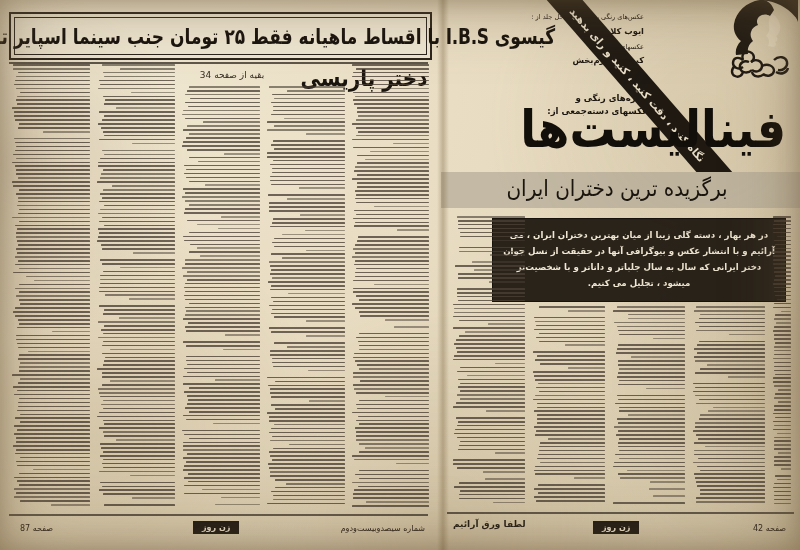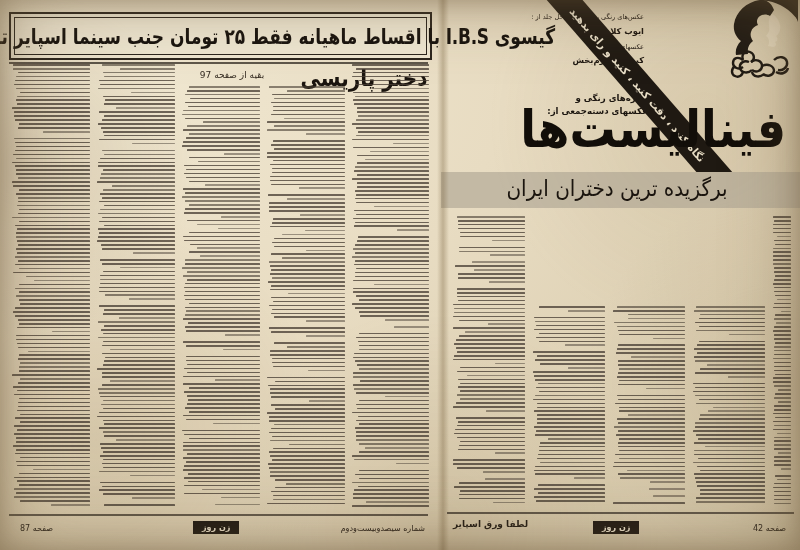--- a/index.html
+++ b/index.html
@@ -139,21 +139,21 @@
 
     <div id="ad-banner">
       <div id="ad-inner">
         <span id="ad-text">گیسوی I.B.S  با اقساط ماهیانه فقط ۲۵ تومان  جنب سینما اسپایر  تلفن ۶۲۳۹۰۰ -</span>
       </div>
     </div>
 
     <div id="left-head-rule"></div>
 
     <div id="dokhtar-title">دختر پاریسی</div>
-    <div id="dokhtar-cont">بقیه از صفحه 97</div>
+    <div id="dokhtar-cont">بقیه از صفحه 34</div>
 
     <div class="col" id="lcol1" style="left:12px;  top:64px;  width:78px;  height:445px;">
         <div class="tline" style="width: 77px; margin-left: 1px;"></div>
         <div class="tline g2" style="width: 77px; margin-left: 1px;"></div>
         <div class="tline" style="width: 72px; margin-left: 6px;"></div>
         <div class="tline g2" style="width: 74px; margin-left: 4px;"></div>
         <div class="tline" style="width: 75px; margin-left: 3px;"></div>
         <div class="tline" style="width: 76px; margin-left: 2px;"></div>
         <div class="tline g2" style="width: 74px; margin-left: 4px;"></div>
         <div class="tline" style="width: 70px; margin-left: 8px;"></div>
@@ -770,20 +770,23 @@
           <path d="M33 66 c-4 3 -4 8 0 10 c4 2 8 -1 8 -5"></path>
         </g>
       </svg>
     </div>
 
     <div id="main-title">فینالیست‌ها</div>
 
     <div id="sub-band"></div>
     <div id="sub-title">برگزیده ترین دختران ایران</div>
 
+    <div id="intro-box">
+      <div id="intro-text">در هر بهار ، دسته گلی زیبا از میان بهترین دختران ایران ، می آرائیم و با انتشار عکس و بیوگرافی آنها در حقیقت از نسل جوان دختر ایرانی که سال به سال جلباتر و داناتر و با شخصیت‌تر میشود ، تجلیل می کنیم.</div>
+    </div>
 
     <div class="col" id="rcol1" style="left:12px;  top:216px; width:72px;  height:290px;">
         <div class="tline g2" style="width: 68px; margin-left: 4px;"></div>
         <div class="tline" style="width: 67px; margin-left: 5px;"></div>
         <div class="tline" style="width: 67px; margin-left: 5px;"></div>
         <div class="tline" style="width: 67px; margin-left: 5px;"></div>
         <div class="tline" style="width: 65px; margin-left: 7px;"></div>
         <div class="tline" style="width: 65px; margin-left: 7px;"></div>
         <div class="tline g3" style="width: 33px; margin-left: 39px;"></div>
         <div style="height: 3px;"></div>
@@ -1087,21 +1090,21 @@
         <div class="tline g2" style="width: 14px; margin-left: 4px;"></div>
         <div class="tline" style="width: 17px; margin-left: 1px;"></div>
         <div class="tline" style="width: 18px; margin-left: 0px;"></div>
         <div class="tline" style="width: 17px; margin-left: 1px;"></div>
         <div class="tline" style="width: 17px; margin-left: 1px;"></div>
         <div class="tline" style="width: 17px; margin-left: 1px;"></div>
         <div class="tline g2" style="width: 17px; margin-left: 1px;"></div>
       </div>
 
     <div class="foot-rule" style="left:6px;top:512px;width:347px;"></div>
-    <div class="foot-note" style="left:12px;top:519px;">لطفا ورق اسپایر</div>
+    <div class="foot-note" style="left:12px;top:519px;">لطفا ورق آرائیم</div>
     <div class="zanrooz" style="left:152px;top:521px;">زن روز</div>
     <div class="foot-lab" style="right:14px;top:524px;">صفحه 42</div>
   </div>
 
   <div id="gutter"></div>
   <div id="grain"></div>
   <div id="vignette"></div>
 </div>
 
 </body></html>

